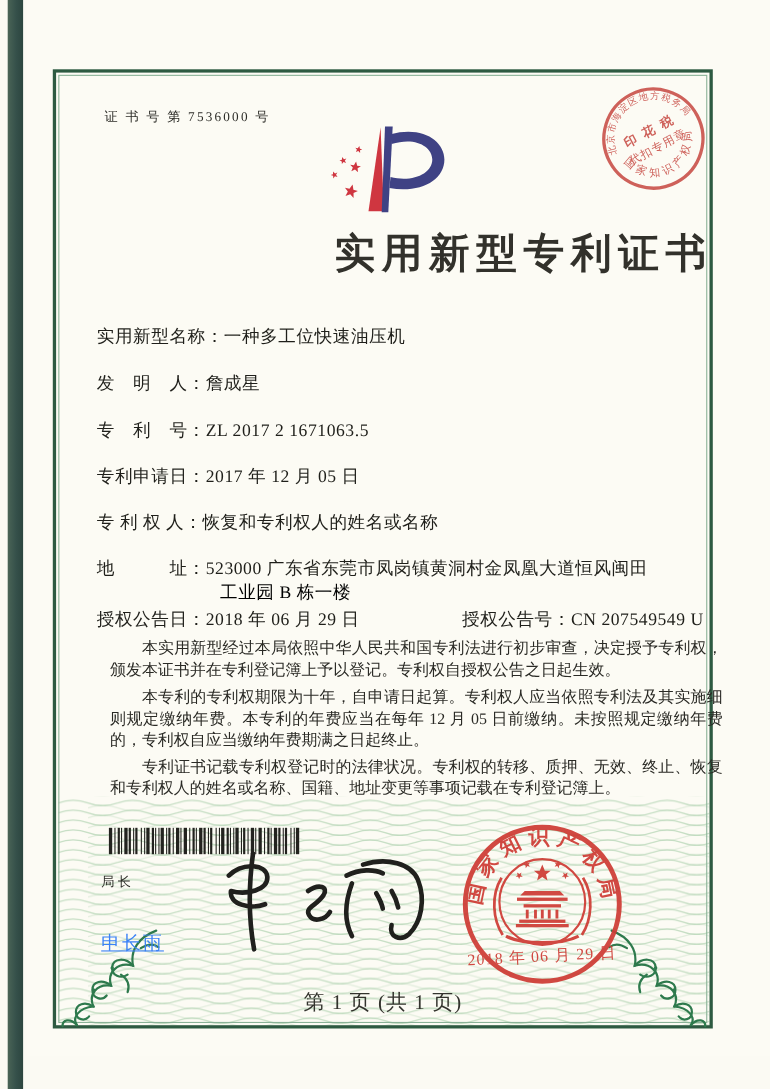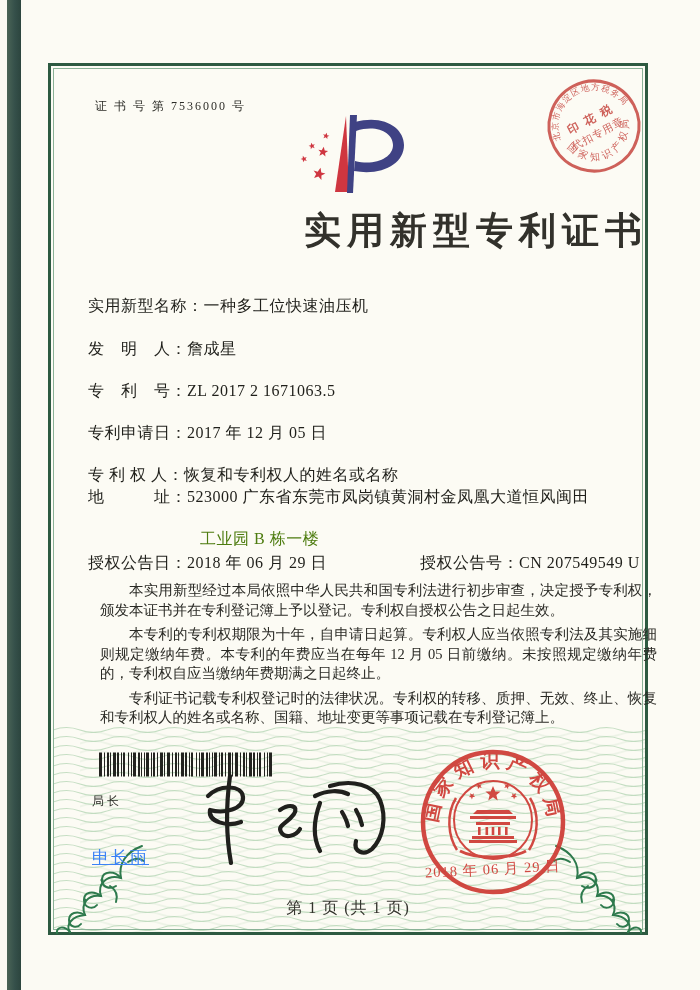--- a/index.html
+++ b/index.html
@@ -15,36 +15,36 @@
   .frame{position:absolute;left:48px;top:63px;width:600px;height:872px;
     border:3px solid #2d5a41;box-sizing:border-box;}
   .frame::after{content:"";position:absolute;inset:2px;border:1px solid #8ab297;}
   .waves{position:absolute;left:53px;top:724px;width:592px;height:209px;}
   .cert-no{position:absolute;left:95px;top:98px;font-size:12px;letter-spacing:2px;color:#2c2c27;}
   .logo{position:absolute;left:290px;top:112px;}
   .title{position:absolute;left:48px;top:206px;width:600px;text-align:right;
     font-size:37px;font-weight:600;letter-spacing:6px;color:#32312b;}
   .field{position:absolute;left:88px;font-size:16px;white-space:nowrap;color:#1f1f1a;letter-spacing:.5px;}
   .field .lab{display:inline-block;}
-  .addr2{position:absolute;left:200px;font-size:16px;letter-spacing:.5px;color:#4d7c0f;}
+  .addr2{position:absolute;left:200px;font-size:16px;letter-spacing:.5px;color:#000000;}
   .grant-no{position:absolute;left:420px;font-size:16px;white-space:nowrap;color:#1f1f1a;letter-spacing:.5px;}
   .body-text{position:absolute;left:90px;top:581px;width:557px;font-size:14.5px;
     line-height:19.5px;text-align:justify;color:#2a2a25;margin-left:10px;}
   .body-text p{margin:0 0 5px 0;text-indent:2em;}
   .barcode{position:absolute;left:98px;top:752px;}
   .director{position:absolute;left:92px;top:793px;font-size:12px;letter-spacing:3px;color:#2b2b26;}
   .director-name{position:absolute;left:92px;top:846px;font-size:17px;letter-spacing:2px;color:#3b82f6;text-decoration:underline;}
   .signature{position:absolute;left:180px;top:770px;}
   .seal{position:absolute;left:400px;top:742px;opacity:.92;}
   .tax-stamp{position:absolute;left:536px;top:68px;opacity:.85;}
   .flourish{position:absolute;width:96px;height:92px;}
   .flourish.left{left:50px;top:842px;}
   .flourish.right{left:552px;top:842px;transform:scaleX(-1);}
   .footer{position:absolute;left:48px;top:898px;width:600px;text-align:center;
-    font-size:16px;letter-spacing:1px;color:#33332d;}
+    font-size:19px;letter-spacing:1px;color:#33332d;}
 </style>
 </head>
 <body>
 
 <div class="spine"></div>
 <div class="paper"></div>
 
 <div class="waves">
   <svg width="592" height="209">
     <defs>
@@ -136,21 +136,21 @@
 </div>
 <div class="field" style="top:381px">
   <span class="lab">专　利　号：</span><span>ZL 2017 2 1671063.5</span>
 </div>
 <div class="field" style="top:423px">
   <span class="lab">专利申请日：</span><span>2017 年 12 月 05 日</span>
 </div>
 <div class="field" style="top:465px">
   <span class="lab">专 利 权 人：</span><span>恢复和专利权人的姓名或名称</span>
 </div>
-<div class="field" style="top:487px">
+<div class="field" style="top:507px">
   <span class="lab">地　　　址：</span><span>523000 广东省东莞市凤岗镇黄洞村金凤凰大道恒风闽田</span>
 </div>
 <div class="addr2" style="top:529px">工业园 B 栋一楼</div>
 <div class="field" style="top:553px">
   <span class="lab">授权公告日：</span><span>2018 年 06 月 29 日</span>
 </div>
 <div class="grant-no" style="top:553px">
   <span class="lab">授权公告号：</span><span>CN 207549549 U</span>
 </div>
 

